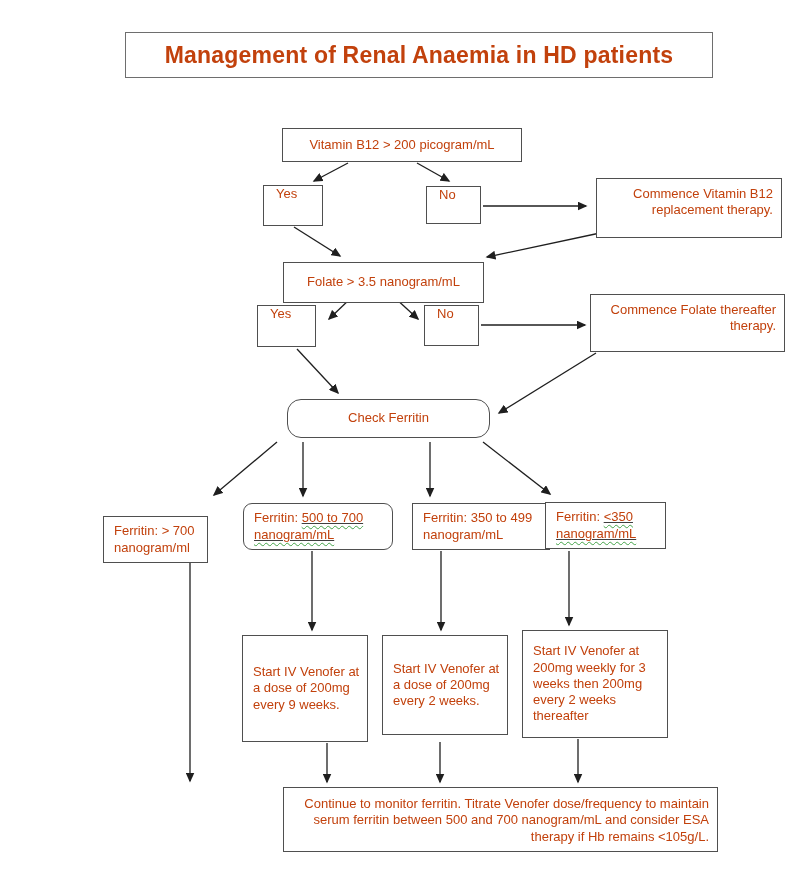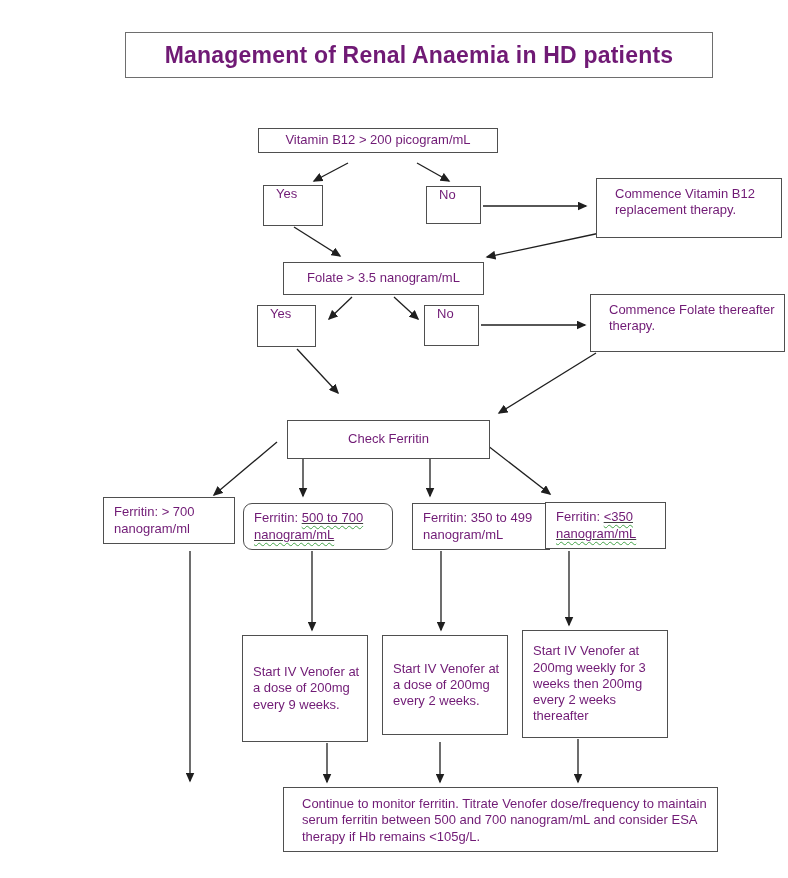--- a/index.html
+++ b/index.html
@@ -20,59 +20,60 @@
     position: absolute;
     left: 0; top: 0;
     width: 788px; height: 878px;
   }
   .node {
     position: absolute;
     border: 1px solid #4f4f4f;
     background: #ffffff;
     font-size: 13px;
     line-height: 1.25;
-    color: #701a75;
+    color: #c2410c;
     box-sizing: border-box;
   }
   .center-xy {
     display: flex;
     align-items: center;
     justify-content: center;
     text-align: center;
   }
   .center-y-left {
     display: flex;
     align-items: flex-start;
     padding-left: 12px;
   }
   .pad-topleft {
     padding: 7px 8px 4px 18px;
+    text-align: right;
   }
   .center-y-pad {
     display: flex;
     align-items: center;
     padding: 4px 6px 4px 10px;
   }
   #title-box {
     left: 125px; top: 32px; width: 588px; height: 46px;
     border: 1px solid #6e6e6e;
     font-size: 23px;
     font-weight: bold;
     letter-spacing: 0.2px;
   }
-  #b12-check-box     { left: 258px; top: 128px; width: 240px; height: 25px; }
+  #b12-check-box     { left: 282px; top: 128px; width: 240px; height: 34px; }
   #b12-yes-box       { left: 263px; top: 185px; width: 60px;  height: 41px; }
   #b12-no-box        { left: 426px; top: 186px; width: 55px;  height: 38px; }
   #b12-commence-box  { left: 596px; top: 178px; width: 186px; height: 60px; }
-  #folate-check-box  { left: 283px; top: 262px; width: 201px; height: 33px; }
+  #folate-check-box  { left: 283px; top: 262px; width: 201px; height: 41px; }
   #folate-yes-box    { left: 257px; top: 305px; width: 59px;  height: 42px; }
   #folate-no-box     { left: 424px; top: 305px; width: 55px;  height: 41px; }
   #folate-commence-box { left: 590px; top: 294px; width: 195px; height: 58px; }
-  #check-ferritin-box  { left: 287px; top: 420px; width: 203px; height: 39px; }
-  #ferritin-gt700-box    { left: 103px; top: 497px; width: 132px; height: 47px; }
+  #check-ferritin-box  { left: 287px; top: 399px; width: 203px; height: 39px; border-radius: 14px; }
+  #ferritin-gt700-box    { left: 103px; top: 516px; width: 105px; height: 47px; }
   #ferritin-500-700-box  { left: 243px; top: 503px; width: 150px; height: 47px; border-radius: 9px; }
   #ferritin-350-499-box  { left: 412px; top: 503px; width: 138px; height: 47px; }
   #ferritin-lt350-box    { left: 545px; top: 502px; width: 121px; height: 47px; }
   #venofer-q4w-box   { left: 242px; top: 635px; width: 126px; height: 107px; }
   #venofer-q2w-box   { left: 382px; top: 635px; width: 126px; height: 100px; }
   #venofer-weekly-box{ left: 522px; top: 630px; width: 146px; height: 108px; }
   #consider-esa-box  { left: 112px; top: 785px; width: 161px; height: 65px; padding-top: 9px; }
   #monitor-box       { left: 283px; top: 787px; width: 435px; height: 65px; padding-top: 8px; }
   .u-solid {
     text-decoration: underline;

